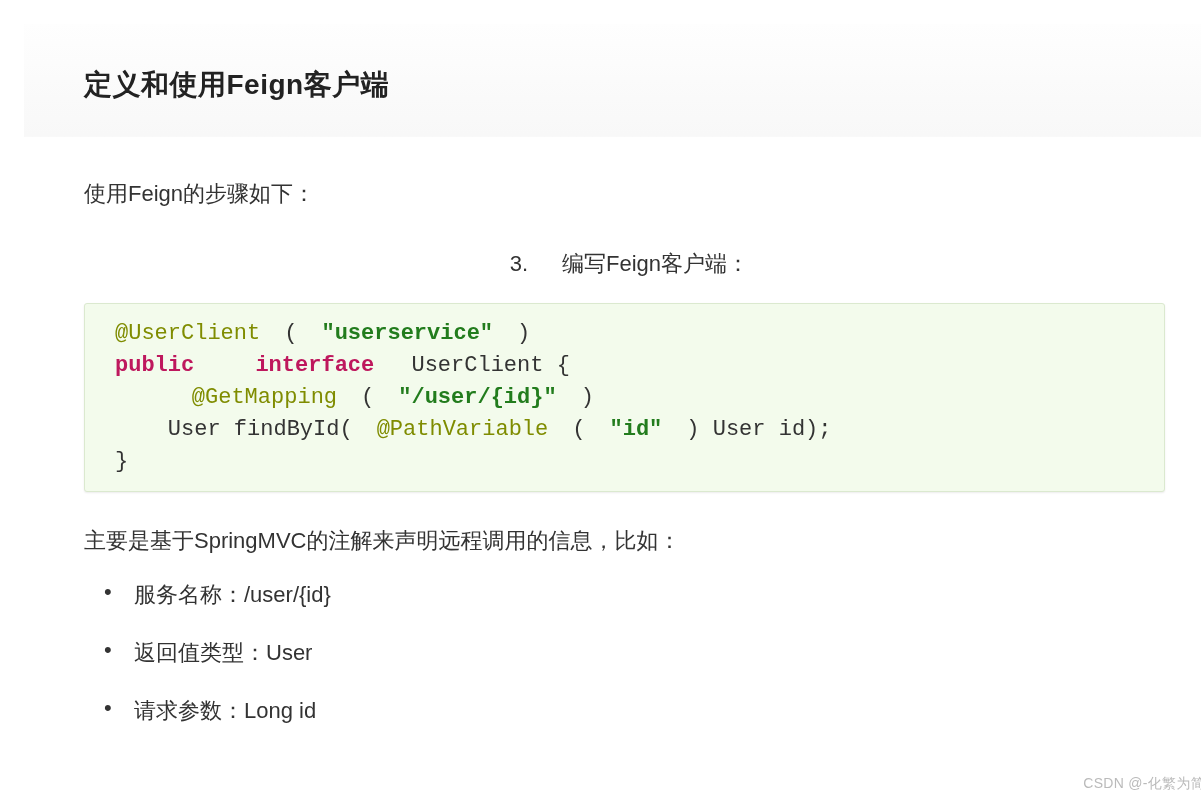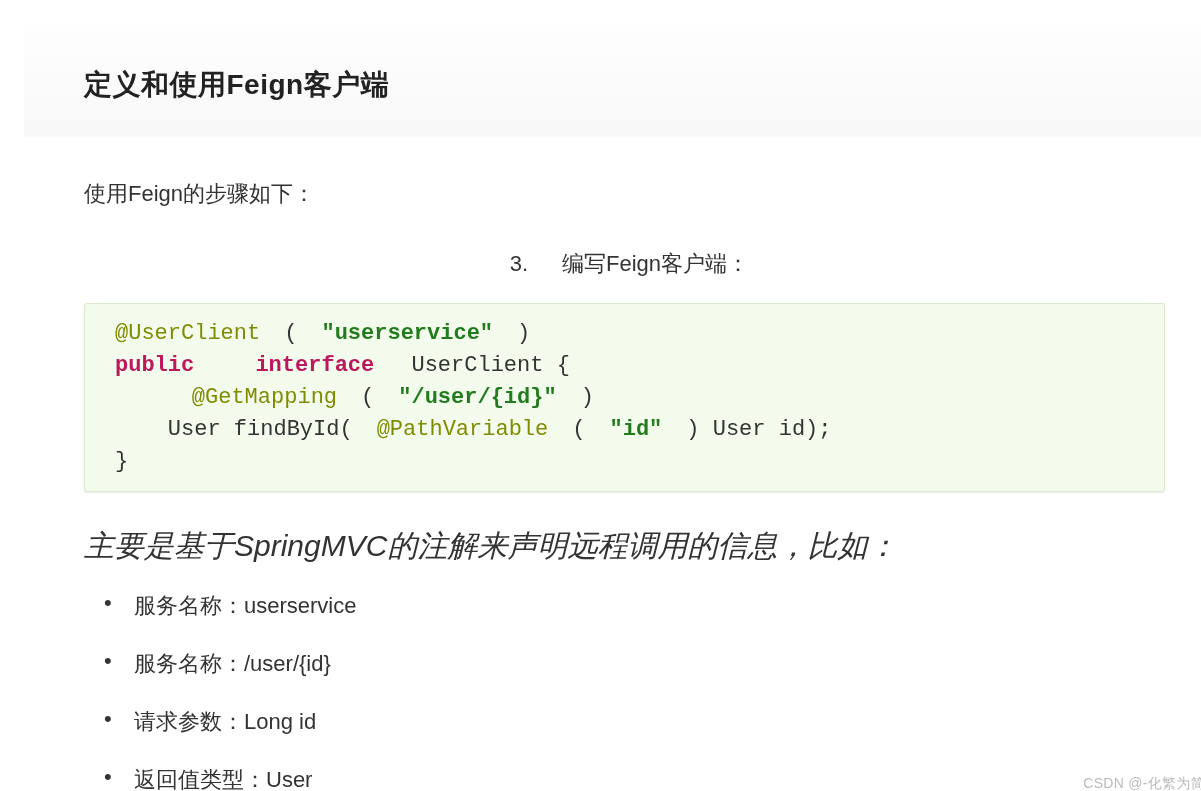--- a/index.html
+++ b/index.html
@@ -64,23 +64,22 @@
     .keyword {
       color: #be185d;
       font-weight: 700;
     }
     .string {
       color: #227c1d;
       font-weight: 700;
     }
     .desc {
       margin-top: 34px;
-      font-size: 30px;
+      font-size: 22px;
       color: #333333;
-      font-style: italic;
     }
     ul {
       margin-top: 24px;
       list-style: none;
     }
     ul li {
       font-size: 22px;
       color: #333333;
       margin-bottom: 28px;
       padding-left: 38px;
@@ -118,19 +117,18 @@
 
 <div class="code-block"><span class="annotation">@UserClient</span><span>(</span><span class="string">"userservice"</span><span>)</span>
 <span class="keyword">public</span><span> </span><span class="keyword">interface</span><span> UserClient {</span>
 <span>    </span><span class="annotation">@GetMapping</span><span>(</span><span class="string">"/user/{id}"</span><span>)</span>
 <span>    User findById(</span><span class="annotation">@PathVariable</span><span>(</span><span class="string">"id"</span><span>) User id);</span>
 <span>}</span></div>
 
 <p class="desc">主要是基于SpringMVC的注解来声明远程调用的信息，比如：</p>
 
 <ul>
-  <li>服务名称：userservice</li>
   <li>服务名称：/user/{id}</li>
+  <li>返回值类型：User</li>
   <li>请求参数：Long id</li>
-  <li>返回值类型：User</li>
 </ul>
 
 <div class="watermark">CSDN @-化繁为简</div>
 
 </body></html>

